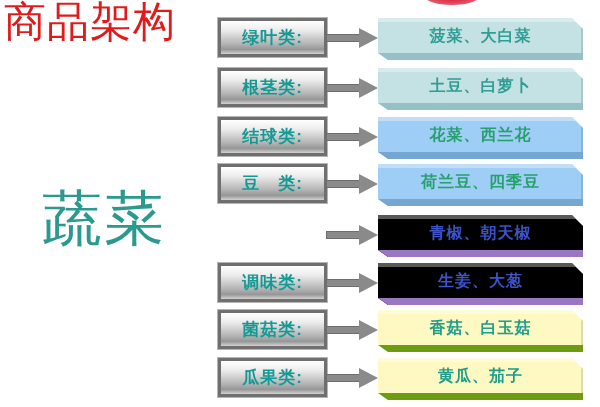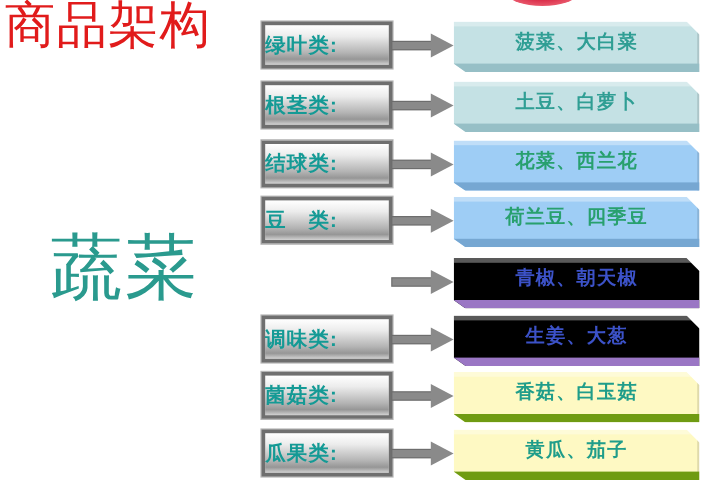--- a/index.html
+++ b/index.html
@@ -15,21 +15,21 @@
   .title{
     position:absolute;left:4px;top:-2px;
     font-family:"Liberation Serif", serif;
     font-size:42px;line-height:48px;
     color:#e11b1b;
     letter-spacing:1px;
     white-space:nowrap;
   }
   .side-label{
     position:absolute;left:42px;top:190px;
-    font-family:Liberation Serif, serif;
+    font-family:Liberation Mono, monospace;
     font-size:60px;line-height:66px;
     color:#2a9a8e;
     letter-spacing:2px;
     white-space:nowrap;
   }
   
   .red-ellipse{
     position:absolute;left:423px;top:-16px;
     width:58px;height:21px;
     border-radius:50%;
@@ -37,20 +37,21 @@
   }
   
   .row{position:absolute;left:218px;width:365px;height:42px;}
   .cat-box{
     position:absolute;left:0;top:0;
     width:109px;height:39px;
     box-sizing:border-box;
     border:3px solid #6f6f6f;
     background:linear-gradient(180deg,#ffffff 0%,#ececec 28%,#b3b3b3 70%,#969696 86%,#d2d2d2 100%);
     box-shadow:0 0 0 1px #b5b5b5;
+    text-align:center;
   }
   .cat-box span{
     display:block;
     line-height:33px;
     font-size:17px;font-weight:bold;
     color:#149a95;
     letter-spacing:1px;
     white-space:nowrap;
   }
   .arrow{position:absolute;left:109px;top:0;width:51px;height:39px;}

